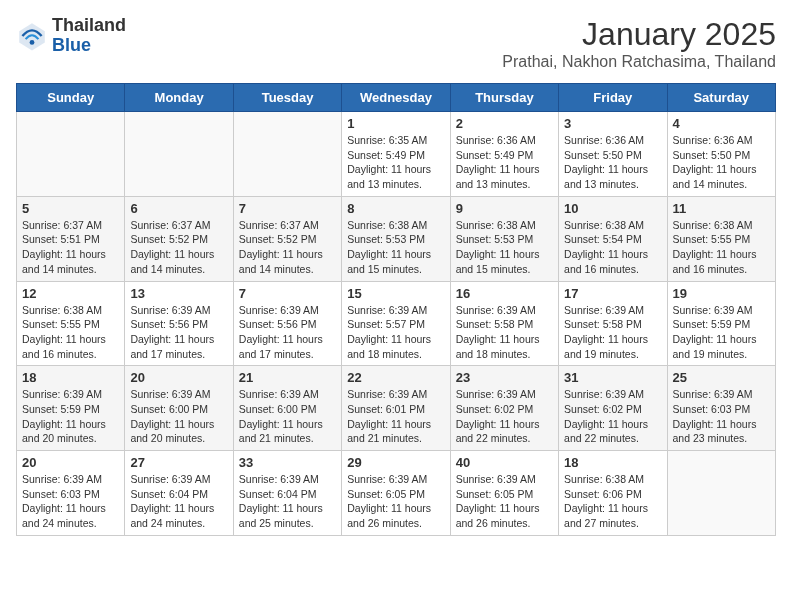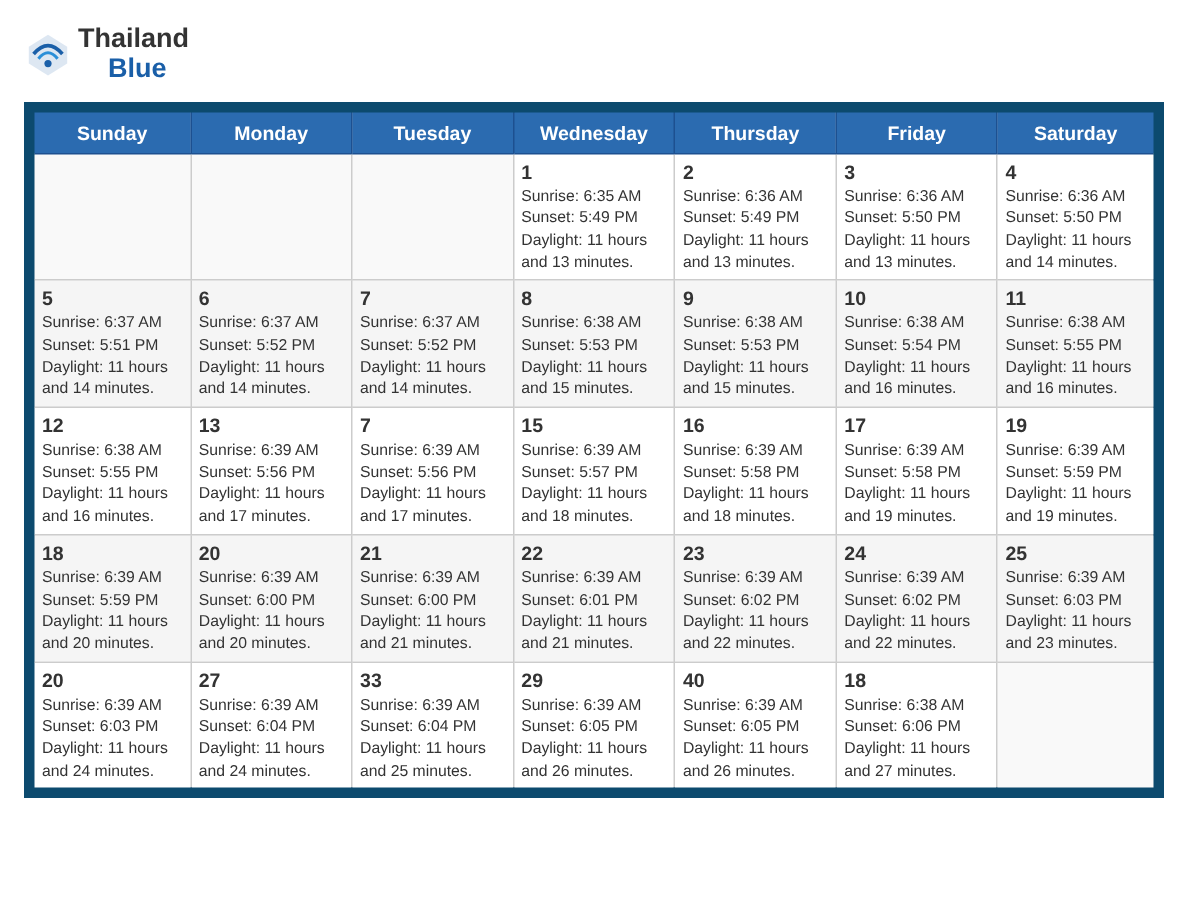--- a/index.html
+++ b/index.html
@@ -20,42 +20,42 @@
       display: flex;
       align-items: center;
       gap: 4px;
     }
     .logo-text {
       font-size: 18px;
       font-weight: bold;
       line-height: 1.1;
     }
     .logo-general { color: #333; }
-    .logo-blue { color: #1a5fa8; margin-left: 20px; }
+    .logo-blue { color: #1a5fa8; }
     .logo-icon {
       width: 32px;
       height: 32px;
     }
     .title-block {
       text-align: right;
     }
     .title-block h1 {
       font-size: 32px;
       color: #333;
       font-weight: normal;
     }
     .title-block h2 {
       font-size: 16px;
       color: #555;
       font-weight: normal;
     }
     .calendar {
       width: 100%;
       border-collapse: collapse;
-      border: 7px solid #0c4a6e;
+      border: 1px solid #0c4a6e;
       padding-left: 12px;
     }
     .calendar thead tr th {
       background-color: #2b6bb0;
       color: #fff;
       font-size: 13px;
       font-weight: bold;
       padding: 6px 4px;
       border: 1px solid #1d5090;
       text-align: center;
@@ -97,20 +97,22 @@
       <polygon points="20,4 36,14 36,28 20,38 4,28 4,14" fill="#1a5fa8" opacity="0.15"></polygon>
       <path d="M8,20 Q20,6 32,20" stroke="#1a5fa8" stroke-width="3" fill="none"></path>
       <path d="M12,24 Q20,14 28,24" stroke="#2b8fd8" stroke-width="2.5" fill="none"></path>
       <circle cx="20" cy="28" r="3" fill="#1a5fa8"></circle>
     </svg>
     <div>
       <div class="logo-text"><span class="logo-general">Thailand</span><br><span class="logo-blue">Blue</span></div>
     </div>
   </div>
   <div class="title-block">
+    <h1>January 2025</h1>
+    <h2>Prathai, Nakhon Ratchasima, Thailand</h2>
   </div>
 </div>
 
 <table class="calendar">
   <thead>
     <tr>
     <th>Sunday</th>
         <th>Monday</th>
         <th>Tuesday</th>
         <th>Wednesday</th>
@@ -216,21 +218,21 @@
         </td>
         <td>
           <span class="day-number">22</span>
           <div class="day-info">Sunrise: 6:39 AM<br>Sunset: 6:01 PM<br>Daylight: 11 hours and 21 minutes.</div>
         </td>
         <td>
           <span class="day-number">23</span>
           <div class="day-info">Sunrise: 6:39 AM<br>Sunset: 6:02 PM<br>Daylight: 11 hours and 22 minutes.</div>
         </td>
         <td>
-          <span class="day-number">24</span>
+          <span class="day-number">31</span>
           <div class="day-info">Sunrise: 6:39 AM<br>Sunset: 6:02 PM<br>Daylight: 11 hours and 22 minutes.</div>
         </td>
         <td>
           <span class="day-number">25</span>
           <div class="day-info">Sunrise: 6:39 AM<br>Sunset: 6:03 PM<br>Daylight: 11 hours and 23 minutes.</div>
         </td>
       </tr>
       <tr>
         <td>
           <span class="day-number">20</span>

